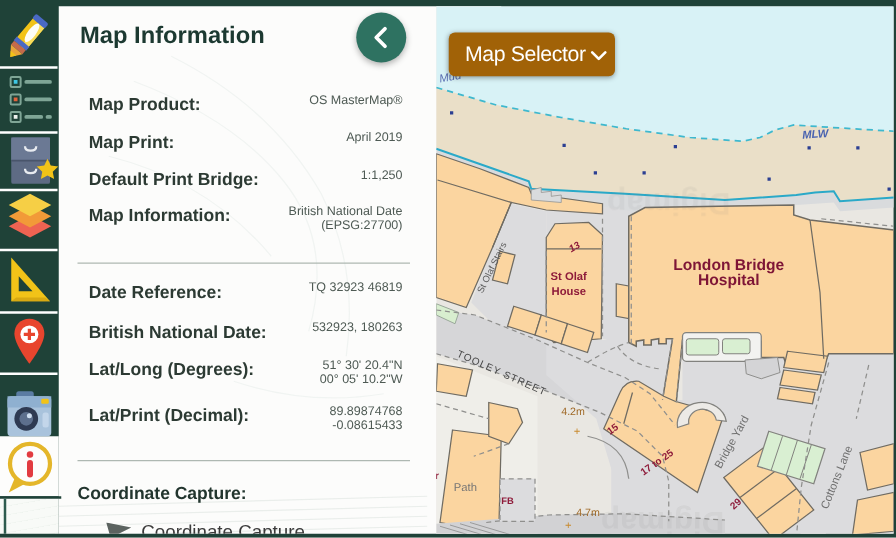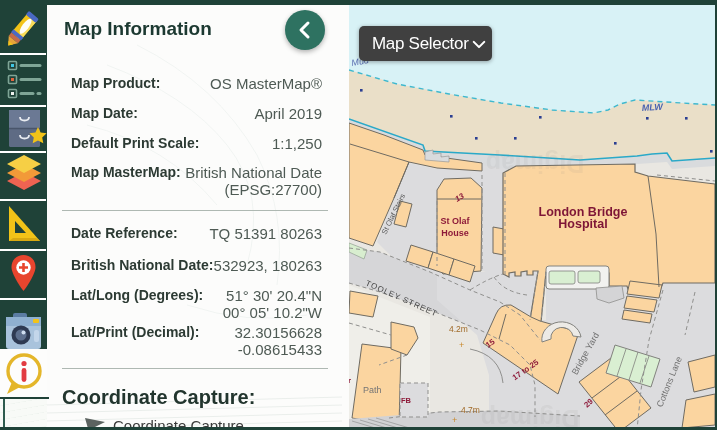--- a/index.html
+++ b/index.html
@@ -6,26 +6,26 @@
 .abs{position:absolute;}
 #panel{left:47px;top:5px;width:354px;height:422px;background:#fcfcfb;overflow:hidden;}
 #sidebar{left:0;top:0;width:47px;height:430px;}
 .sep{position:absolute;left:0;width:46px;height:2px;background:#fff;}
 #infocell{position:absolute;left:0;top:349px;width:47px;height:48px;background:#fdfdfc;}
 #botline{position:absolute;left:0;top:397px;width:49px;height:2px;background:#1f4238;}
 #botleft{position:absolute;left:0;top:399px;width:47px;height:28px;background:repeating-linear-gradient(170deg,#f8faf7 0px,#f8faf7 6px,#eef3ee 7px);}
 #vline{position:absolute;left:3px;top:399px;width:2px;height:28px;background:#2e5b4e;}
 #map{left:349px;top:5px;width:366px;height:422px;}
 .lbl{font-weight:bold;color:#2c3a33;font-size:14px;}
-.val{color:#4e5a54;font-size:15px;text-align:right;}
+.val{color:#4e5a54;font-size:10px;text-align:right;}
 .row{position:absolute;left:24px;width:251px;}
 .row .l{position:absolute;left:0;top:0;}
 .row .r{position:absolute;right:0;top:0;white-space:pre-line;}
 .hr{position:absolute;left:15px;width:266px;border-top:1px solid #aeb8b2;}
-#mapsel{position:absolute;left:359px;top:26px;width:133px;height:35px;background:#404040;border-radius:5px;box-shadow:0 1px 4px rgba(0,0,0,0.35);color:#fff;font-size:17px;letter-spacing:-0.3px;line-height:35px;padding-left:13px;box-sizing:border-box;}
+#mapsel{position:absolute;left:359px;top:26px;width:133px;height:35px;background:#a16207;border-radius:5px;box-shadow:0 1px 4px rgba(0,0,0,0.35);color:#fff;font-size:17px;letter-spacing:-0.3px;line-height:35px;padding-left:13px;box-sizing:border-box;}
 #mapsel svg{position:absolute;right:6px;top:14px;}
 #backbtn{position:absolute;left:238px;top:5px;width:40px;height:40px;border-radius:50%;background:#2e7261;box-shadow:0 2px 5px rgba(0,0,0,0.3);}
 </style></head><body>
 <div id="panel" class="abs">
 <svg class="abs" style="left:0;top:0;" width="295" height="422" viewBox="0 0 295 422">
 <g stroke="#2e6a58" stroke-width="1" fill="none" opacity="0.05">
 <path d="M60,60 Q140,90 180,140 Q220,190 200,260"></path>
 <path d="M90,40 Q170,80 210,150 Q240,210 230,280"></path>
 <path d="M40,120 Q120,140 170,200"></path>
 <path d="M140,300 Q200,320 260,310"></path>
@@ -36,53 +36,53 @@
 <line x1="0" y1="416" x2="295" y2="408"></line>
         <line x1="0" y1="424" x2="295" y2="416"></line>
 </g>
 </svg>
 <div class="abs" style="left:17px;top:13px;font-size:19px;font-weight:bold;color:#1c3931;">Map Information</div>
 <div class="row" style="top:70px;">
       <span class="l lbl">Map Product:</span>
       <span class="r val">OS MasterMap®</span>
     </div>
 <div class="row" style="top:100px;">
-      <span class="l lbl">Map Date:</span>
+      <span class="l lbl">Map Print:</span>
       <span class="r val">April 2019</span>
     </div>
 <div class="row" style="top:130px;">
-      <span class="l lbl">Default Print Scale:</span>
+      <span class="l lbl">Default Print Bridge:</span>
       <span class="r val">1:1,250</span>
     </div>
 <div class="row" style="top:159px;">
-      <span class="l lbl">Map MasterMap:</span>
+      <span class="l lbl">Map Information:</span>
       <span class="r val">British National Date
 (EPSG:27700)</span>
     </div>
 <div class="hr" style="top:205px;"></div>
 <div class="row" style="top:220px;">
       <span class="l lbl">Date Reference:</span>
-      <span class="r val">TQ 51391 80263</span>
+      <span class="r val">TQ 32923 46819</span>
     </div>
 <div class="row" style="top:252px;">
       <span class="l lbl">British National Date:</span>
       <span class="r val">532923, 180263</span>
     </div>
 <div class="row" style="top:282px;">
       <span class="l lbl">Lat/Long (Degrees):</span>
       <span class="r val">51° 30' 20.4"N
 00° 05' 10.2"W</span>
     </div>
 <div class="row" style="top:319px;">
       <span class="l lbl">Lat/Print (Decimal):</span>
-      <span class="r val">32.30156628
+      <span class="r val">89.89874768
 -0.08615433</span>
     </div>
 <div class="hr" style="top:363px;"></div>
-<div class="abs" style="left:15px;top:381px;font-size:20px;font-weight:bold;color:#22352e;">Coordinate Capture:</div>
+<div class="abs" style="left:15px;top:381px;font-size:14px;font-weight:bold;color:#22352e;">Coordinate Capture:</div>
 <svg class="abs" style="left:36px;top:413px;" width="24" height="14" viewBox="0 0 24 14">
       <path d="M2,0 L22,4 L12,9 L6,14 Z" fill="#5c6360"></path>
     </svg>
 <div class="abs" style="left:66px;top:412px;font-size:15px;color:#3a3a3a;">Coordinate Capture</div>
 <div id="backbtn"><svg width="40" height="40" viewBox="0 0 40 40">
         <path d="M23,13 L16,20 L23,27" stroke="#fff" stroke-width="3" fill="none" stroke-linecap="round" stroke-linejoin="round"></path>
       </svg></div>
 </div>
 <div id="sidebar" class="abs">
 <div class="sep" style="top:53px;"></div>

